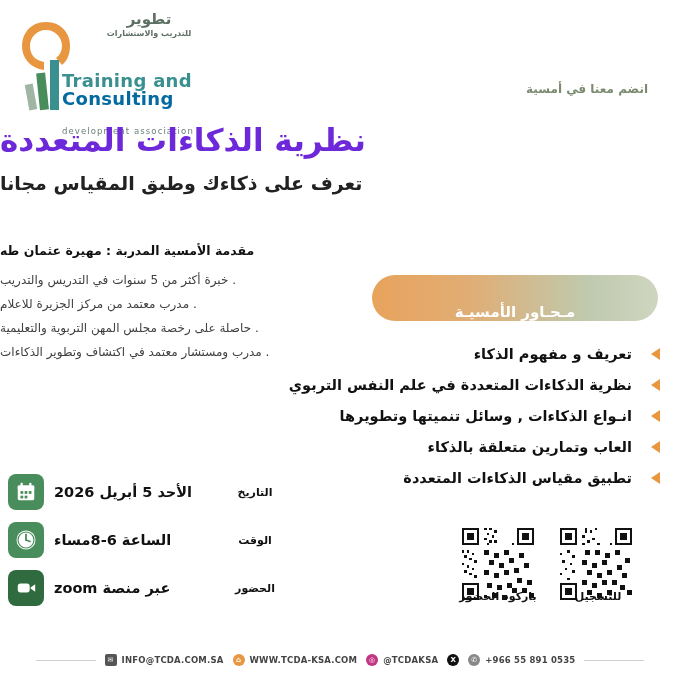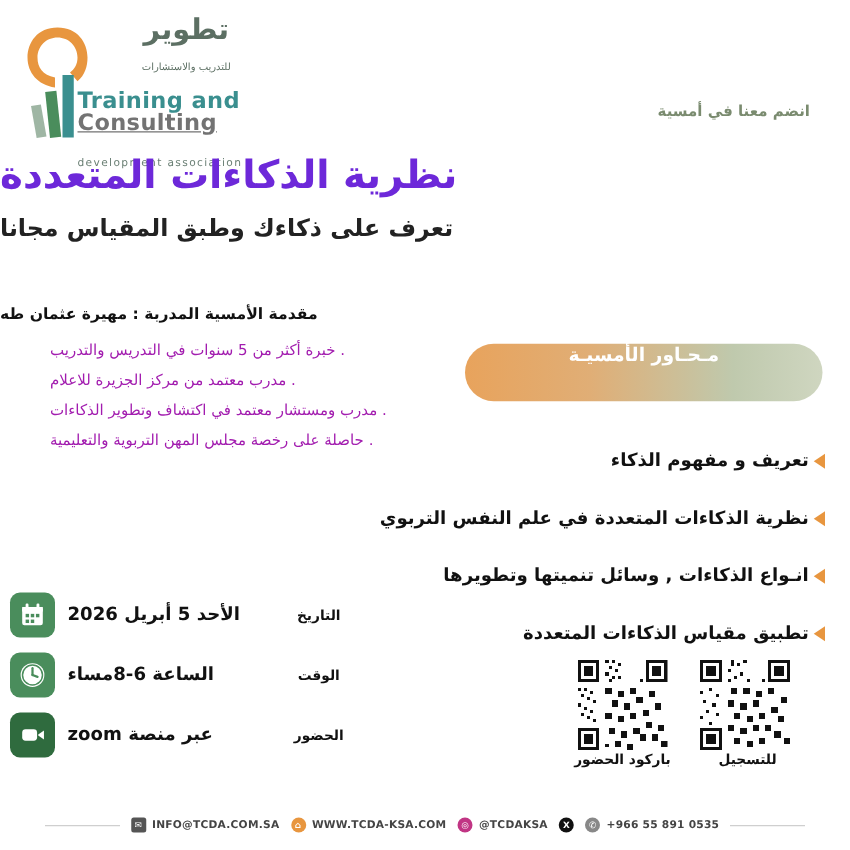--- a/index.html
+++ b/index.html
@@ -12,25 +12,25 @@
   }
   .poster{position:absolute;inset:0;}
 
   
   .logo{position:absolute;top:10px;right:auto;left:14px;width:215px;height:120px;}
   .logo-arabic{
     position:absolute;top:2px;left:60px;width:150px;text-align:center;
     direction:rtl;
   }
   .logo-arabic .l1{font-size:21px;font-weight:bold;color:#5c6f63;letter-spacing:3px;line-height:1.05;}
-  .logo-arabic .l2{font-size:23px;font-weight:bold;color:#5c6f63;letter-spacing:3px;line-height:1.05;}
-  .logo-arabic .l3{font-size:8px;font-weight:normal;color:#5c6f63;letter-spacing:2px;margin-top:13px;}
+  .logo-arabic .l2{font-size:15px;font-weight:bold;color:#5c6f63;letter-spacing:3px;line-height:1.05;}
+  .logo-arabic .l3{font-size:8px;font-weight:bold;color:#5c6f63;letter-spacing:2px;margin-top:1px;}
   .logo-en{position:absolute;top:62px;left:48px;width:165px;text-align:left;direction:ltr;}
   .logo-en .e1{font-size:18px;font-weight:bold;color:#3a8f8f;line-height:1.0;letter-spacing:.3px;}
-  .logo-en .e2{font-size:18px;font-weight:bold;color:#737373;line-height:1.0;letter-spacing:.3px;text-decoration:underline;}
+  .logo-en .e2{font-size:18px;font-weight:bold;color:#0369a1;line-height:1.0;letter-spacing:.3px;}
   .logo-en .e3{font-size:8.5px;color:#6a7f74;letter-spacing:1.1px;margin-top:18px;}
   .logo-mark{position:absolute;top:8px;left:6px;width:52px;height:96px;}
 
   
   .join{
     position:absolute;top:82px;left:0;width:648px;text-align:right;
     direction:rtl;font-size:12px;font-weight:bold;color:#7a8b6f;letter-spacing:.5px;
   }
   .title{
     position:absolute;top:122px;left:0;width:648px;text-align:left;
@@ -41,33 +41,33 @@
     direction:rtl;font-size:19px;font-weight:bold;color:#222;
   }
 
   
   .trainer{
     position:absolute;top:243px;left:0;width:352px;
     direction:rtl;text-align:left;
   }
   .trainer .head{font-size:12.5px;font-weight:bold;color:#111;margin-bottom:10px;}
   .trainer ul{list-style:none;margin:0;padding:0;}
-  .trainer li{font-size:12px;color:#a21caf;line-height:2.0;padding-left:40px;}
+  .trainer li{font-size:12px;color:#404040;line-height:2.0;}
 
   
   .axes-banner{
     position:absolute;top:275px;left:372px;width:286px;height:46px;
     border-radius:23px;
     background:linear-gradient(90deg,#e8a35c 0%,#e0ae76 35%,#bfc9ad 75%,#cfd6c0 100%);
-    display:flex;align-items:flex-start;justify-content:center;
+    display:flex;align-items:flex-end;justify-content:center;
   }
   .axes-banner span{font-size:15px;font-weight:bold;color:#ffffff;letter-spacing:2px;}
   .axes-list{position:absolute;top:338px;left:300px;width:360px;direction:rtl;}
   .axis-row{display:flex;align-items:center;justify-content:flex-start;
-    flex-direction:row;gap:4px;height:31px;margin-top:15px;}
+    flex-direction:row;gap:19px;height:31px;}
   .axis-row .tri{
     width:0;height:0;border-top:6px solid transparent;border-bottom:6px solid transparent;
     border-left:9px solid #e8963f;flex:0 0 auto;transform:scaleX(-1);
   }
   .axis-row .txt{font-size:14.5px;font-weight:bold;color:#111;white-space:nowrap;}
 
   
   .info{position:absolute;top:468px;left:8px;width:270px;direction:rtl;}
   .info-row{display:flex;align-items:center;justify-content:flex-end;gap:10px;height:48px;}
   .info-row .label{font-size:11px;font-weight:bold;color:#111;width:46px;text-align:center;}
@@ -78,21 +78,21 @@
   }
   .icon-cal{background:#4a8d5c;}
   .icon-clock{background:#4a8d5c;}
   .icon-cam{background:#2f6b3e;}
 
   
   .qr-wrap{position:absolute;top:528px;left:452px;width:200px;height:120px;}
   .qr{position:absolute;width:72px;height:72px;}
   .qr.left{left:10px;top:0;}
   .qr.right{left:108px;top:0;}
-  .qr-cap{position:absolute;top:73px;font-size:11px;font-weight:bold;color:#111;width:80px;text-align:center;}
+  .qr-cap{position:absolute;top:62px;font-size:11px;font-weight:bold;color:#111;width:80px;text-align:center;}
   .qr-cap.l{left:6px;}
   .qr-cap.r{left:106px;}
 
   
   .footer{
     position:absolute;bottom:14px;left:0;width:680px;
     display:flex;align-items:center;justify-content:center;gap:9px;direction:ltr;
   }
   .footer .dash{width:60px;height:1px;background:#cfcfcf;}
   .footer .item{display:flex;align-items:center;gap:5px;font-size:8.5px;color:#444;font-weight:bold;letter-spacing:.2px;}
@@ -129,40 +129,44 @@
 
   <div class="join">انضم معنا في أمسية</div>
   <div class="title">نظرية الذكاءات المتعددة</div>
   <div class="subtitle">تعرف على ذكاءك وطبق المقياس مجانا</div>
 
   <div class="trainer">
     <div class="head">مقدمة الأمسية المدربة : مهيرة عثمان طه</div>
     <ul>
       <li>. خبرة أكثر من 5 سنوات في التدريس والتدريب</li>
       <li>. مدرب معتمد من مركز الجزيرة للاعلام</li>
+      <li>. حاصلة على رخصة مجلس المهن التربوية والتعليمية</li>
       <li>. مدرب ومستشار معتمد في اكتشاف وتطوير الذكاءات</li>
-      <li>. حاصلة على رخصة مجلس المهن التربوية والتعليمية</li>
     </ul>
   </div>
 
   <div class="axes-banner">
     <span>مـحـاور الأمسيـة</span>
   </div>
   <div class="axes-list">
     <div class="axis-row">
       <span class="tri"></span>
       <span class="txt">تعريف و مفهوم الذكاء</span>
     </div>
     <div class="axis-row">
       <span class="tri"></span>
       <span class="txt">نظرية الذكاءات المتعددة في علم النفس التربوي</span>
     </div>
     <div class="axis-row">
       <span class="tri"></span>
       <span class="txt">انـواع الذكاءات , وسائل تنميتها وتطويرها</span>
+    </div>
+    <div class="axis-row">
+      <span class="tri"></span>
+      <span class="txt">العاب وتمارين متعلقة بالذكاء</span>
     </div>
     <div class="axis-row">
       <span class="tri"></span>
       <span class="txt">تطبيق مقياس الذكاءات المتعددة</span>
     </div>
   </div>
 
   <div class="info">
 
     <div class="info-row">

